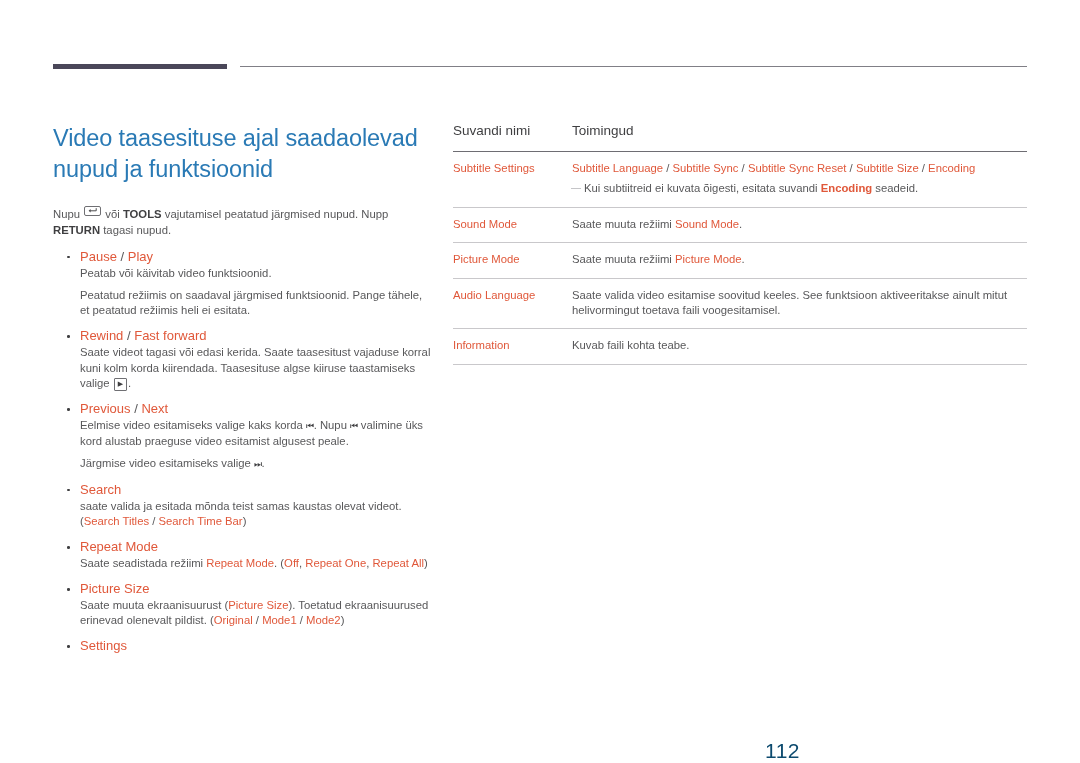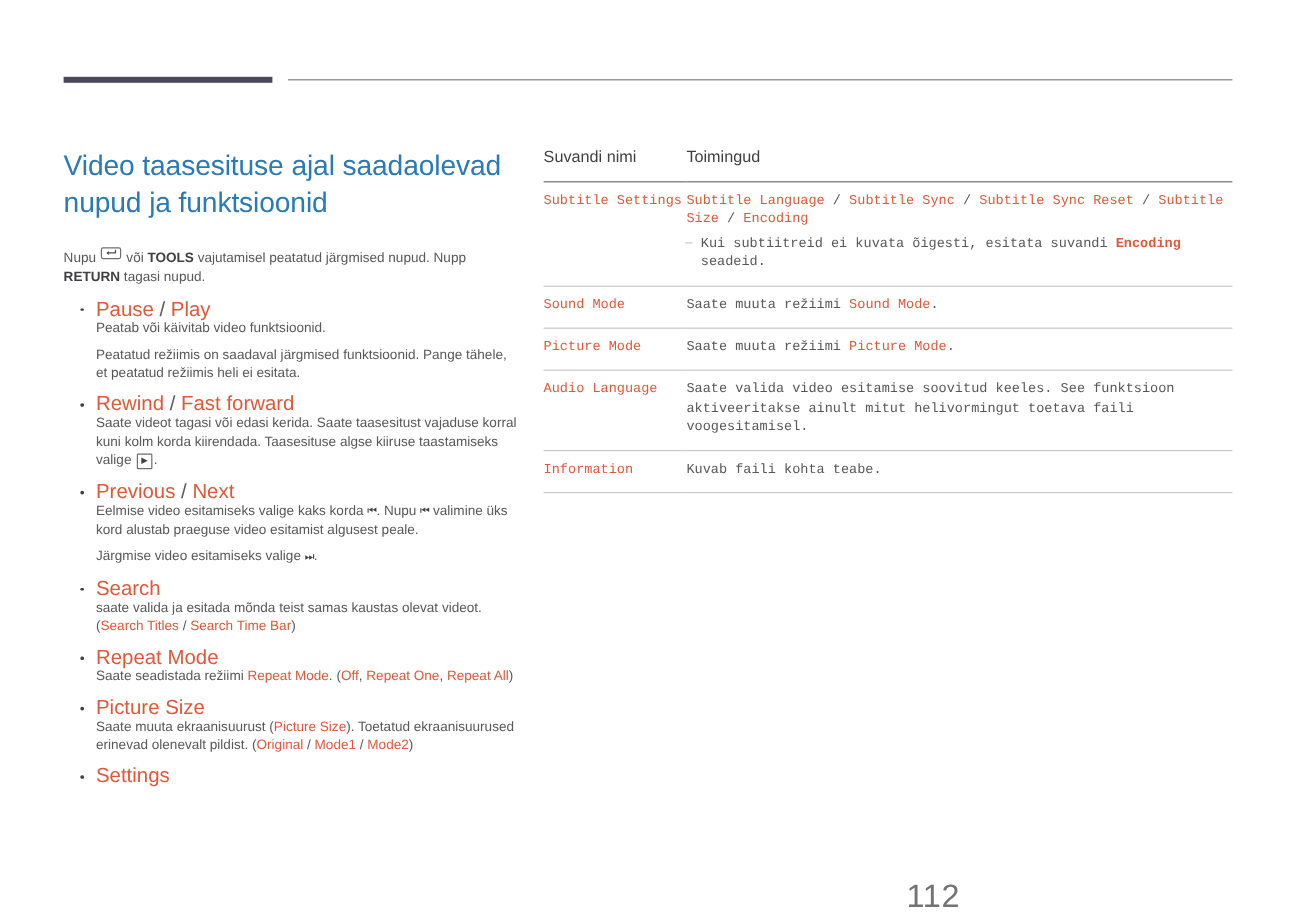--- a/index.html
+++ b/index.html
@@ -115,21 +115,21 @@
     position: absolute;
     left: 14px;
     top: 7px;
     width: 2.6px;
     height: 2.6px;
     background: #3f3f41;
     border-radius: 50%;
   }
   .li-title {
     color: #e0583a;
-    font-size: 17px;
+    font-size: 13px;
     line-height: 16px;
     margin-bottom: 1px;
   }
   .li-title .sep { color: #58585a; }
   .li-body {
     font-size: 11.3px;
     line-height: 15.4px;
     color: #58585a;
     margin-bottom: 0;
   }
@@ -166,21 +166,21 @@
   }
   table.opt th {
     text-align: left;
     font-weight: normal;
     color: #3f3f41;
     font-size: 13.5px;
     padding: 0 0 13px 0;
     vertical-align: top;
   }
   table.opt thead tr { border-bottom: 1.6px solid #6e6d73; }
-  table.opt tbody tr { border-bottom: 1px solid #c9c8cb; font-family: Liberation Mono, monospace; }
+  table.opt tbody tr { border-bottom: 1px solid #c9c8cb; }
   table.opt td {
     vertical-align: top;
     padding: 9px 0 10px 0;
     line-height: 15.4px;
   }
   td.c1 {
     width: 119px;
     color: #e0583a;
     padding-right: 8px;
   }
@@ -200,22 +200,22 @@
     color: #b5b4b8;
     font-size: 10px;
   }
   .note .hl { color: #e0583a; font-weight: bold; }
 
   
   .folio {
     position: absolute;
     right: 53px;
     bottom: 27px;
-    color: #737373;
-    font-size: 27px;
+    color: #0c4a6e;
+    font-size: 21px;
     letter-spacing: 0.5px;
   }
 </style>
 </head>
 <body>
 
 <div class="rule-wrap">
   <div class="rule-thick"></div>
   <div class="rule-thin"></div>
 </div>

